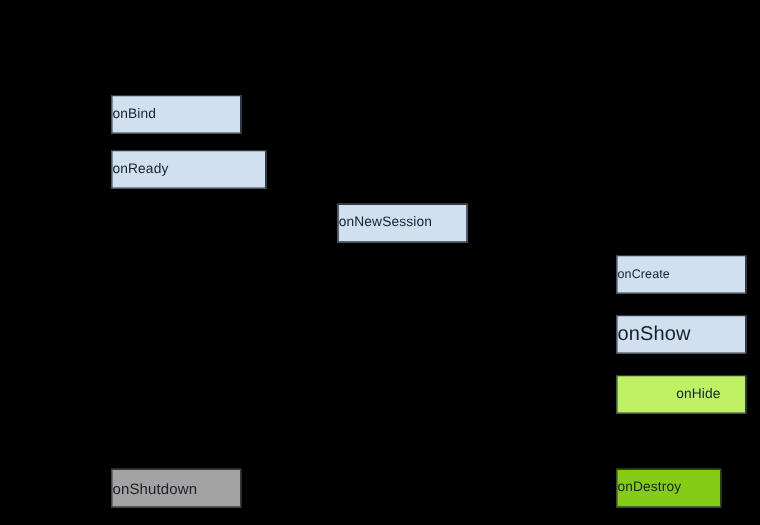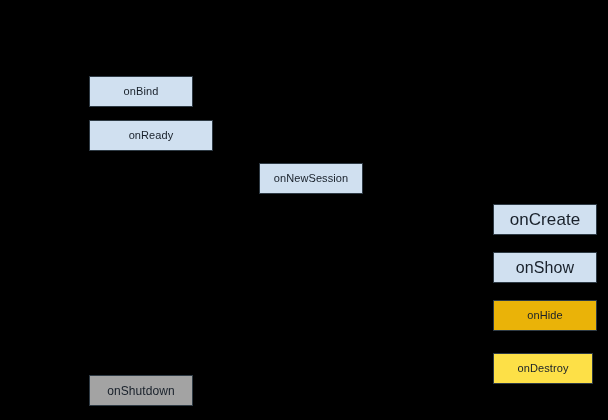--- a/index.html
+++ b/index.html
@@ -18,21 +18,20 @@
     font-family: "Liberation Sans", sans-serif;
   }
 
   .node-box {
     position: absolute;
     box-sizing: border-box;
     background: #d0e0f0;
     border: 1px solid #2e3a44;
     display: flex;
     align-items: center;
-    justify-content: center;
     color: #18202a;
     font-family: "Liberation Sans", sans-serif;
     font-size: 11px;
     font-weight: 400;
     line-height: 1;
     letter-spacing: 0.1px;
     white-space: nowrap;
     user-select: none;
   }
 
@@ -45,31 +44,31 @@
 <body>
 
 <div id="diagram-canvas" style="width: 608px; height: 420px; background: rgb(0, 0, 0);">
 
 <div class="node-box" style="left: 89px; top: 76px; width: 104px; height: 31px; background: rgb(208, 224, 240); border-color: rgb(46, 58, 68); color: rgb(24, 32, 42); font-size: 11px;">
       <span class="node-label">onBind</span>
     </div>
     <div class="node-box" style="left: 89px; top: 120px; width: 124px; height: 31px; background: rgb(208, 224, 240); border-color: rgb(46, 58, 68); color: rgb(24, 32, 42); font-size: 11px;">
       <span class="node-label">onReady</span>
     </div>
-    <div class="node-box" style="left: 259px; top: 163px; width: 104px; height: 31px; background: rgb(208, 224, 240); border-color: rgb(46, 58, 68); color: rgb(24, 32, 42); font-size: 11px;">
+    <div class="node-box" style="left: 270px; top: 163px; width: 104px; height: 31px; background: rgb(208, 224, 240); border-color: rgb(46, 58, 68); color: rgb(24, 32, 42); font-size: 11px;">
       <span class="node-label">onNewSession</span>
     </div>
-    <div class="node-box" style="left: 493px; top: 204px; width: 104px; height: 31px; background: rgb(208, 224, 240); border-color: rgb(46, 58, 68); color: rgb(24, 32, 42); font-size: 17px;">
+    <div class="node-box" style="left: 493px; top: 204px; width: 104px; height: 31px; background: rgb(208, 224, 240); border-color: rgb(46, 58, 68); color: rgb(24, 32, 42); font-size: 10px;">
       <span class="node-label">onCreate</span>
     </div>
     <div class="node-box" style="left: 493px; top: 252px; width: 104px; height: 31px; background: rgb(208, 224, 240); border-color: rgb(46, 58, 68); color: rgb(24, 32, 42); font-size: 16px;">
       <span class="node-label">onShow</span>
     </div>
-    <div class="node-box" style="left: 493px; top: 300px; width: 104px; height: 31px; background: #eab308; border-color: rgb(46, 58, 68); color: rgb(24, 32, 42); font-size: 11px;">
+    <div class="node-box" style="left: 493px; top: 300px; width: 104px; height: 31px; background: #bef264; border-color: rgb(46, 58, 68); color: rgb(24, 32, 42); font-size: 11px; padding-left: 47px;">
       <span class="node-label">onHide</span>
     </div>
     <div class="node-box" style="left: 89px; top: 375px; width: 104px; height: 31px; background: #a3a3a3; border-color: rgb(46, 58, 68); color: rgb(24, 32, 42); font-size: 12px;">
       <span class="node-label">onShutdown</span>
     </div>
-    <div class="node-box" style="left: 493px; top: 353px; width: 100px; height: 31px; background: #fde047; border-color: rgb(46, 58, 68); color: rgb(24, 32, 42); font-size: 11px;">
+    <div class="node-box" style="left: 493px; top: 375px; width: 84px; height: 31px; background: #84cc16; border-color: rgb(46, 58, 68); color: rgb(24, 32, 42); font-size: 11px;">
       <span class="node-label">onDestroy</span>
     </div>
   </div>
 
 </body></html>

